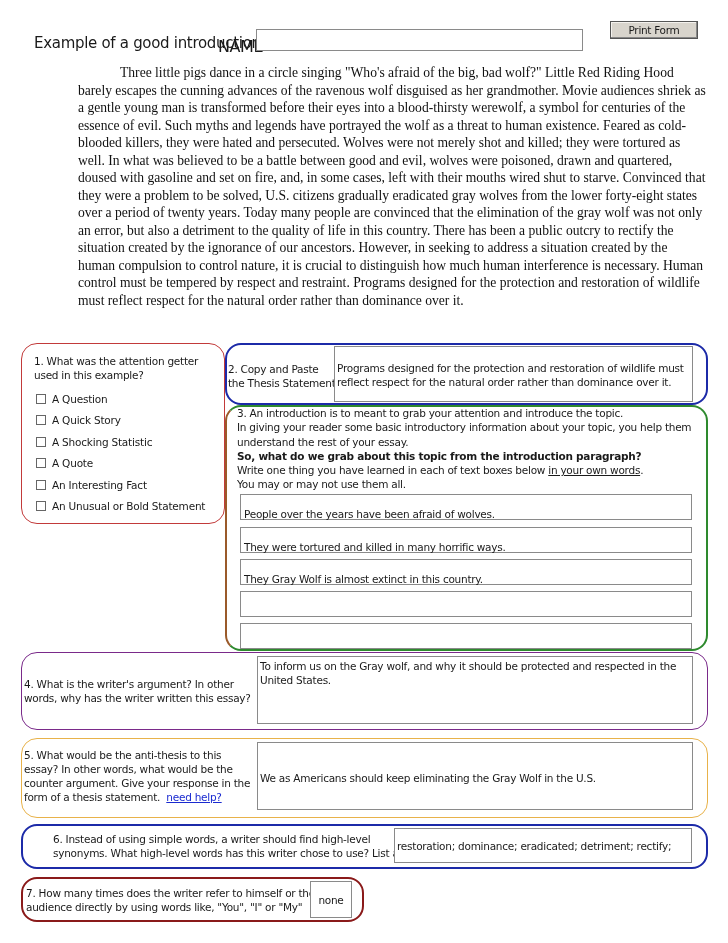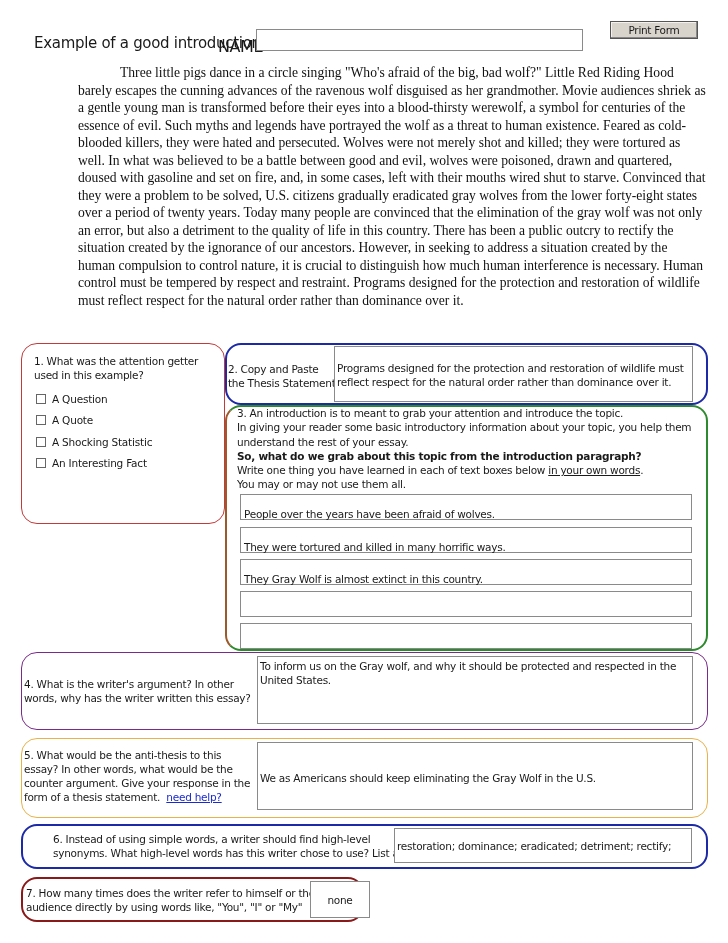--- a/index.html
+++ b/index.html
@@ -47,21 +47,21 @@
   .f4 { left: 257px; top: 656px; width: 436px; height: 68px; }
 
   .q5 { left: 24px; top: 748px; width: 232px; }
   .q5 a { color: #1a2ad0; text-decoration: underline; cursor: pointer; }
   .f5 { left: 257px; top: 742px; width: 436px; height: 68px; padding-top: 28px; }
 
   .q6 { left: 24px; top: 832px; width: 372px; margin-left: 29px; }
   .f6 { left: 394px; top: 828px; width: 298px; height: 35px; padding-top: 10px; }
 
   .q7 { left: 26px; top: 886px; width: 290px; }
-  .f7 { left: 310px; top: 881px; width: 60px; height: 37px; text-align: center; padding-top: 11px; }
+  .f7 { left: 310px; top: 881px; width: 42px; height: 37px; text-align: center; padding-top: 11px; }
 </style>
 </head>
 <body>
 
 <div class="abs title">Example of a good introduction #1</div>
 <div class="abs name-label">NAME</div>
 <div class="abs name-input"></div>
 <div class="abs print-btn">Print Form</div>
 
 <div class="abs essay">
@@ -77,29 +77,37 @@
 <div class="box b7"></div>
 
 <div class="abs q q1">1. What was the attention getter used in this example?</div>
 <div class="abs cb-list">
   <div class="cb-row">
       <span class="cb"></span>
       <span>A Question</span>
     </div>
   <div class="cb-row">
       <span class="cb"></span>
-      <span>A Quote</span>
+      <span>A Quick Story</span>
     </div>
   <div class="cb-row">
       <span class="cb"></span>
       <span>A Shocking Statistic</span>
     </div>
   <div class="cb-row">
       <span class="cb"></span>
+      <span>A Quote</span>
+    </div>
+  <div class="cb-row">
+      <span class="cb"></span>
       <span>An Interesting Fact</span>
+    </div>
+  <div class="cb-row">
+      <span class="cb"></span>
+      <span>An Unusual or Bold Statement</span>
     </div>
 </div>
 
 <div class="abs q q2">2. Copy and Paste the Thesis Statement</div>
 <div class="field f2">Programs designed for the protection and restoration of wildlife must reflect respect for the natural order rather than dominance over it.</div>
 
 <div class="abs q q3">
   <div>3. An introduction is to meant to grab your attention and introduce the topic.</div>
   <div>In giving your reader some basic introductory information about your topic, you help them understand the rest of your essay.</div>
   <div class="bold">So, what do we grab about this topic from the introduction paragraph?</div>

